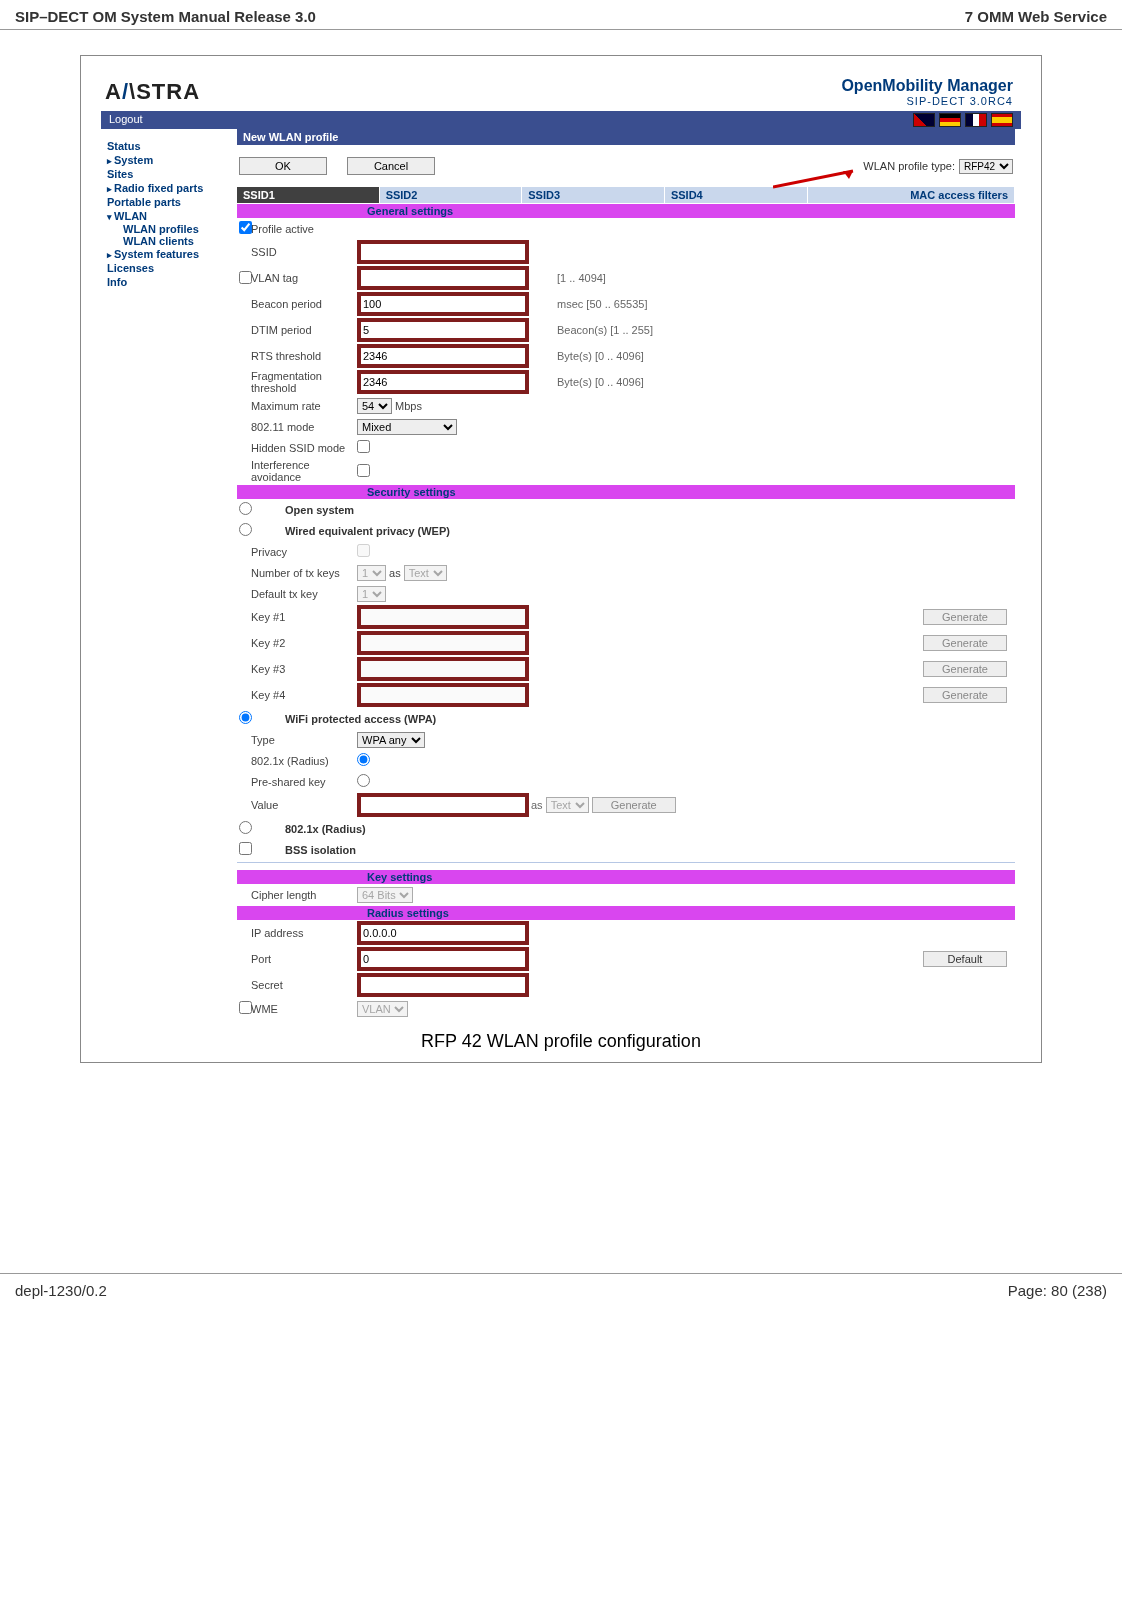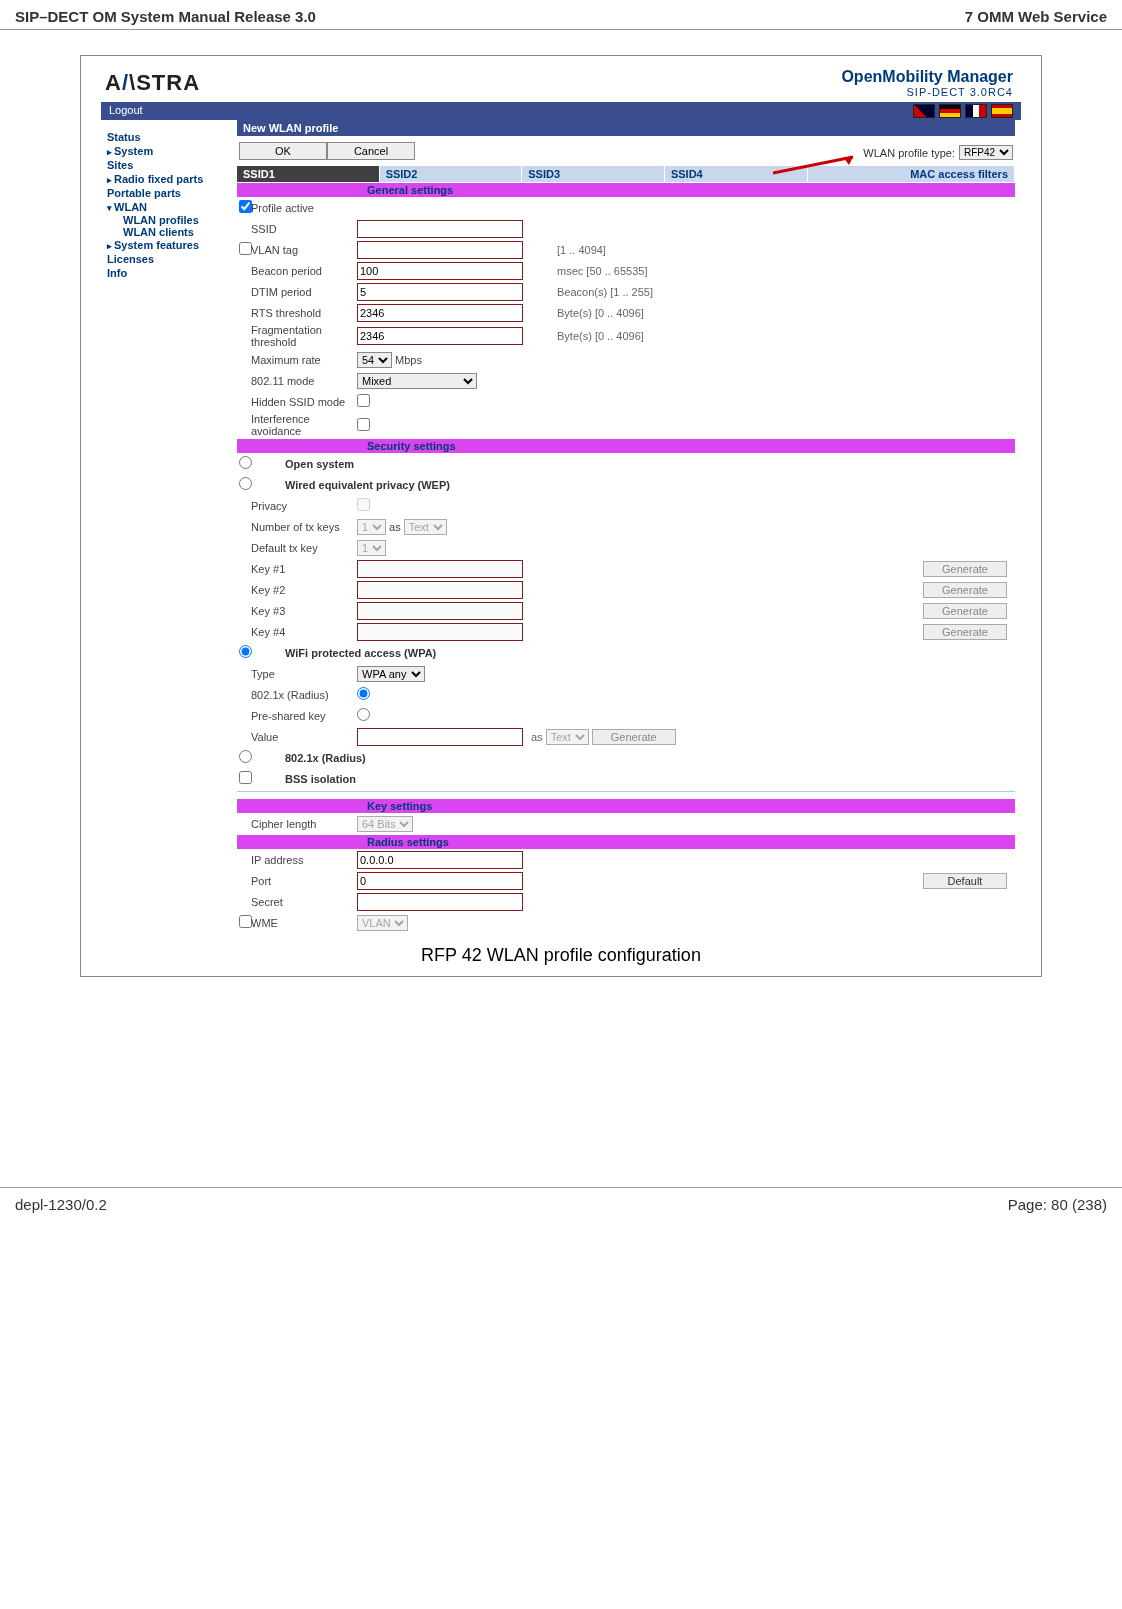--- a/index.html
+++ b/index.html
@@ -18,21 +18,21 @@
     font-weight: bold;
     font-size: 15px;
     border-bottom: 1px solid #999;
   }
   .figure-frame {
     border: 1px solid #888;
     margin: 25px 80px 0 80px;
     padding: 0;
   }
   .app-shell {
-    margin: 8px 20px 0 20px;
+    margin: 17px 20px 0 20px;
     position: relative;
   }
   .app-topbar {
     display: flex;
     justify-content: space-between;
     align-items: center;
     padding: 4px 8px 4px 4px;
     background: #fff;
   }
   .logo { font-size: 22px; font-weight: bold; letter-spacing: 1px; color: #222; font-family: "Trebuchet MS", sans-serif; }
@@ -65,21 +65,21 @@
   .sidebar .item.expanded::before { content: "▾ "; color: #003a7a; font-size: 9px; }
   .sidebar .sub { padding-left: 16px; color: #003a7a; font-weight: bold; }
   .main { flex: 1; padding: 0 6px 6px 0; }
   .panel-title-bar {
     background: #3a4e8f;
     color: #fff;
     font-weight: bold;
     padding: 2px 6px;
     font-size: 11px;
   }
-  .btn-row { display: flex; align-items: flex-end; padding: 6px 2px; }
+  .btn-row { display: flex; align-items: center; padding: 12px 2px; gap: 20px; }
   .wbtn {
     width: 88px;
     text-align: center;
     border: 1px solid #888;
     background: #eee;
     font-size: 11px;
     padding: 2px 0;
     cursor: pointer;
   }
   .profile-type { margin-left: auto; display: flex; align-items: center; gap: 4px; font-size: 11px; position: relative; }
@@ -111,21 +111,21 @@
     padding: 1px 2px;
     font-size: 11px;
     color: #444;
     min-height: 19px;
   }
   .col-lead { width: 12px; }
   .col-label { width: 102px; padding-right: 4px; }
   .col-input { width: 170px; }
   .col-hint { flex: 1; padding-left: 30px; color: #666; }
   .col-action { width: 90px; }
-  .txt { width: 160px; font-size: 11px; border:1px solid #7f1d1d; padding:1px 2px; height:14px; box-sizing:content-box;}
+  .txt { width: 160px; font-size: 11px; border:4px solid #7f1d1d; padding:1px 2px; height:14px; box-sizing:content-box;}
   .sel { font-size: 11px; border:1px solid #888; background:#eee;}
   .chk { margin: 0; }
   .rdo { margin: 0; }
   .b-line { font-weight: bold; color: #333; gap: 34px; }
   .gen-btn {
     width: 84px;
     border: 1px solid #aaa;
     background: #eee;
     color: #888;
     font-size: 11px;
@@ -260,21 +260,21 @@
             <span class="col-hint">Byte(s) [0 .. 4096]</span>
           </div>
         <div class="form-row">
             <span class="col-lead"></span>
             <span class="col-label">Maximum rate</span>
             <span class="col-input"><select class="sel"><option>54</option></select> <span>Mbps</span></span>
           </div>
         <div class="form-row">
             <span class="col-lead"></span>
             <span class="col-label">802.11 mode</span>
-            <span class="col-input"><select class="sel" style="width:120px"><option>Mixed</option></select></span>
+            <span class="col-input"><select class="sel" style="width:100px"><option>Mixed</option></select></span>
           </div>
         <div class="form-row">
             <span class="col-lead"></span>
             <span class="col-label">Hidden SSID mode</span>
             <span class="col-input"><input type="checkbox" class="chk" style=""></span>
           </div>
         <div class="form-row">
             <span class="col-lead"></span>
             <span class="col-label">Interference avoidance</span>
             <span class="col-input"><input type="checkbox" class="chk" style=""></span>

